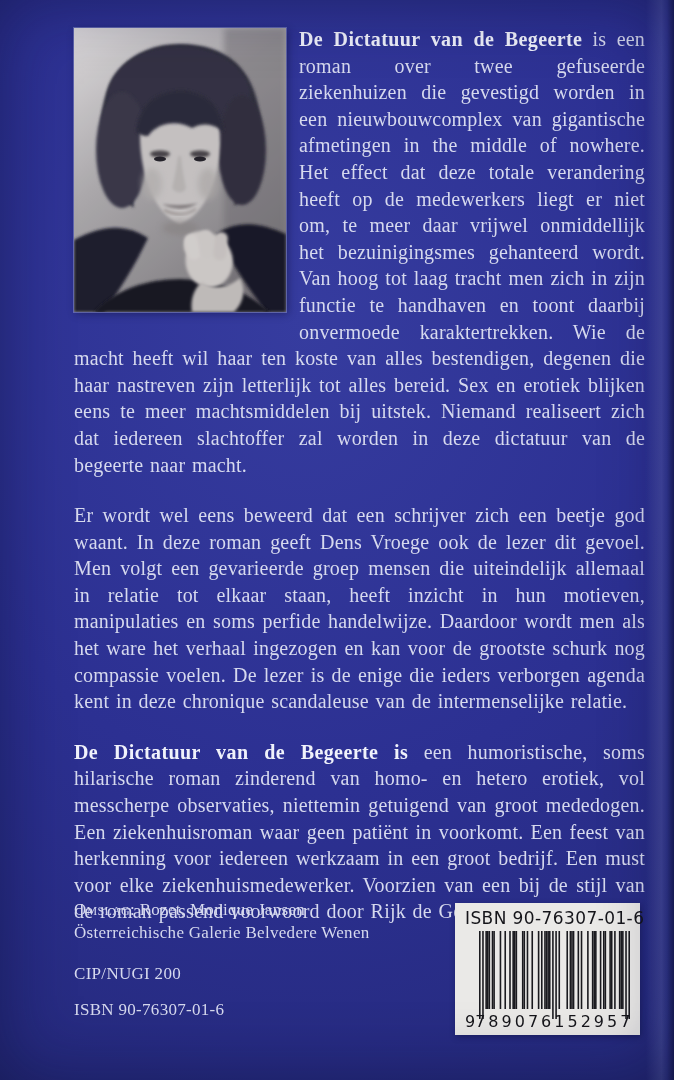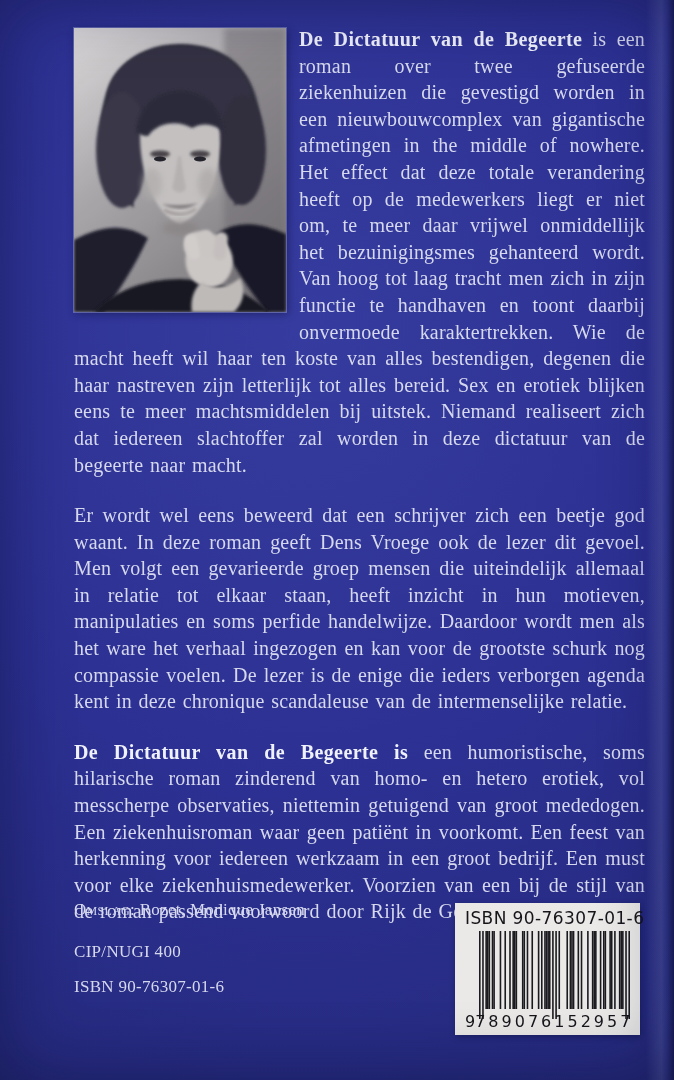--- a/index.html
+++ b/index.html
@@ -110,21 +110,22 @@
     <p class="para"><b>De Dictatuur van de Begeerte</b><span> is een roman over twee gefuseerde ziekenhuizen die gevestigd worden in een nieuwbouwcomplex van gigantische afmetingen in the middle of nowhere. Het effect dat deze totale verandering heeft op de medewerkers liegt er niet om, te meer daar vrijwel onmiddellijk het bezuinigingsmes gehanteerd wordt. Van hoog tot laag tracht men zich in zijn functie te handhaven en toont daarbij onvermoede karaktertrekken. Wie de macht heeft wil haar ten koste van alles bestendigen, degenen die haar nastreven zijn letterlijk tot alles bereid. Sex en erotiek blijken eens te meer machtsmiddelen bij uitstek. Niemand realiseert zich dat iedereen slachtoffer zal worden in deze dictatuur van de begeerte naar macht.</span></p>
 
     <p class="para">Er wordt wel eens beweerd dat een schrijver zich een beetje god waant. In deze roman geeft Dens Vroege ook de lezer dit gevoel. Men volgt een gevarieerde groep mensen die uiteindelijk allemaal in relatie tot elkaar staan, heeft inzicht in hun motieven, manipulaties en soms perfide handelwijze. Daardoor wordt men als het ware het verhaal ingezogen en kan voor de grootste schurk nog compassie voelen. De lezer is de enige die ieders verborgen agenda kent in deze chronique scandaleuse van de intermenselijke relatie.</p>
 
     <p class="para"><b>De Dictatuur van de Begeerte is</b><span> een humoristische, soms hilarische roman zinderend van homo- en hetero erotiek, vol messcherpe observaties, niettemin getuigend van groot mededogen. Een ziekenhuisroman waar geen patiënt in voorkomt. Een feest van herkenning voor iedereen werkzaam in een groot bedrijf. Een must voor elke ziekenhuismedewerker. Voorzien van een bij de stijl van de roman passend voorwoord door Rijk de Gooyer.</span></p>
 
   </div>
 
   <div class="credits">
     <div class="credit-line"><span class="sc">Omslag:</span> <span>Rozet, Monique Jansen</span></div>
-    <div class="credit-line cip">CIP/NUGI 400</div>
+    <div class="credit-line">Österreichische Galerie Belvedere Wenen</div>
+    <div class="credit-line cip">CIP/NUGI 200</div>
     <div class="credit-line isbn">ISBN 90-76307-01-6</div>
   </div>
 
   <div class="barcode-box">
     <div class="barcode-isbn">ISBN 90-76307-01-6</div>
     <div class="bars-wrap">
       <svg id="bars" viewBox="0 0 95 88" preserveAspectRatio="none">
           <rect x="0" y="0" width="1" height="88"></rect>
           <rect x="2" y="0" width="1" height="88"></rect>
           <rect x="4" y="0" width="1" height="78"></rect>

